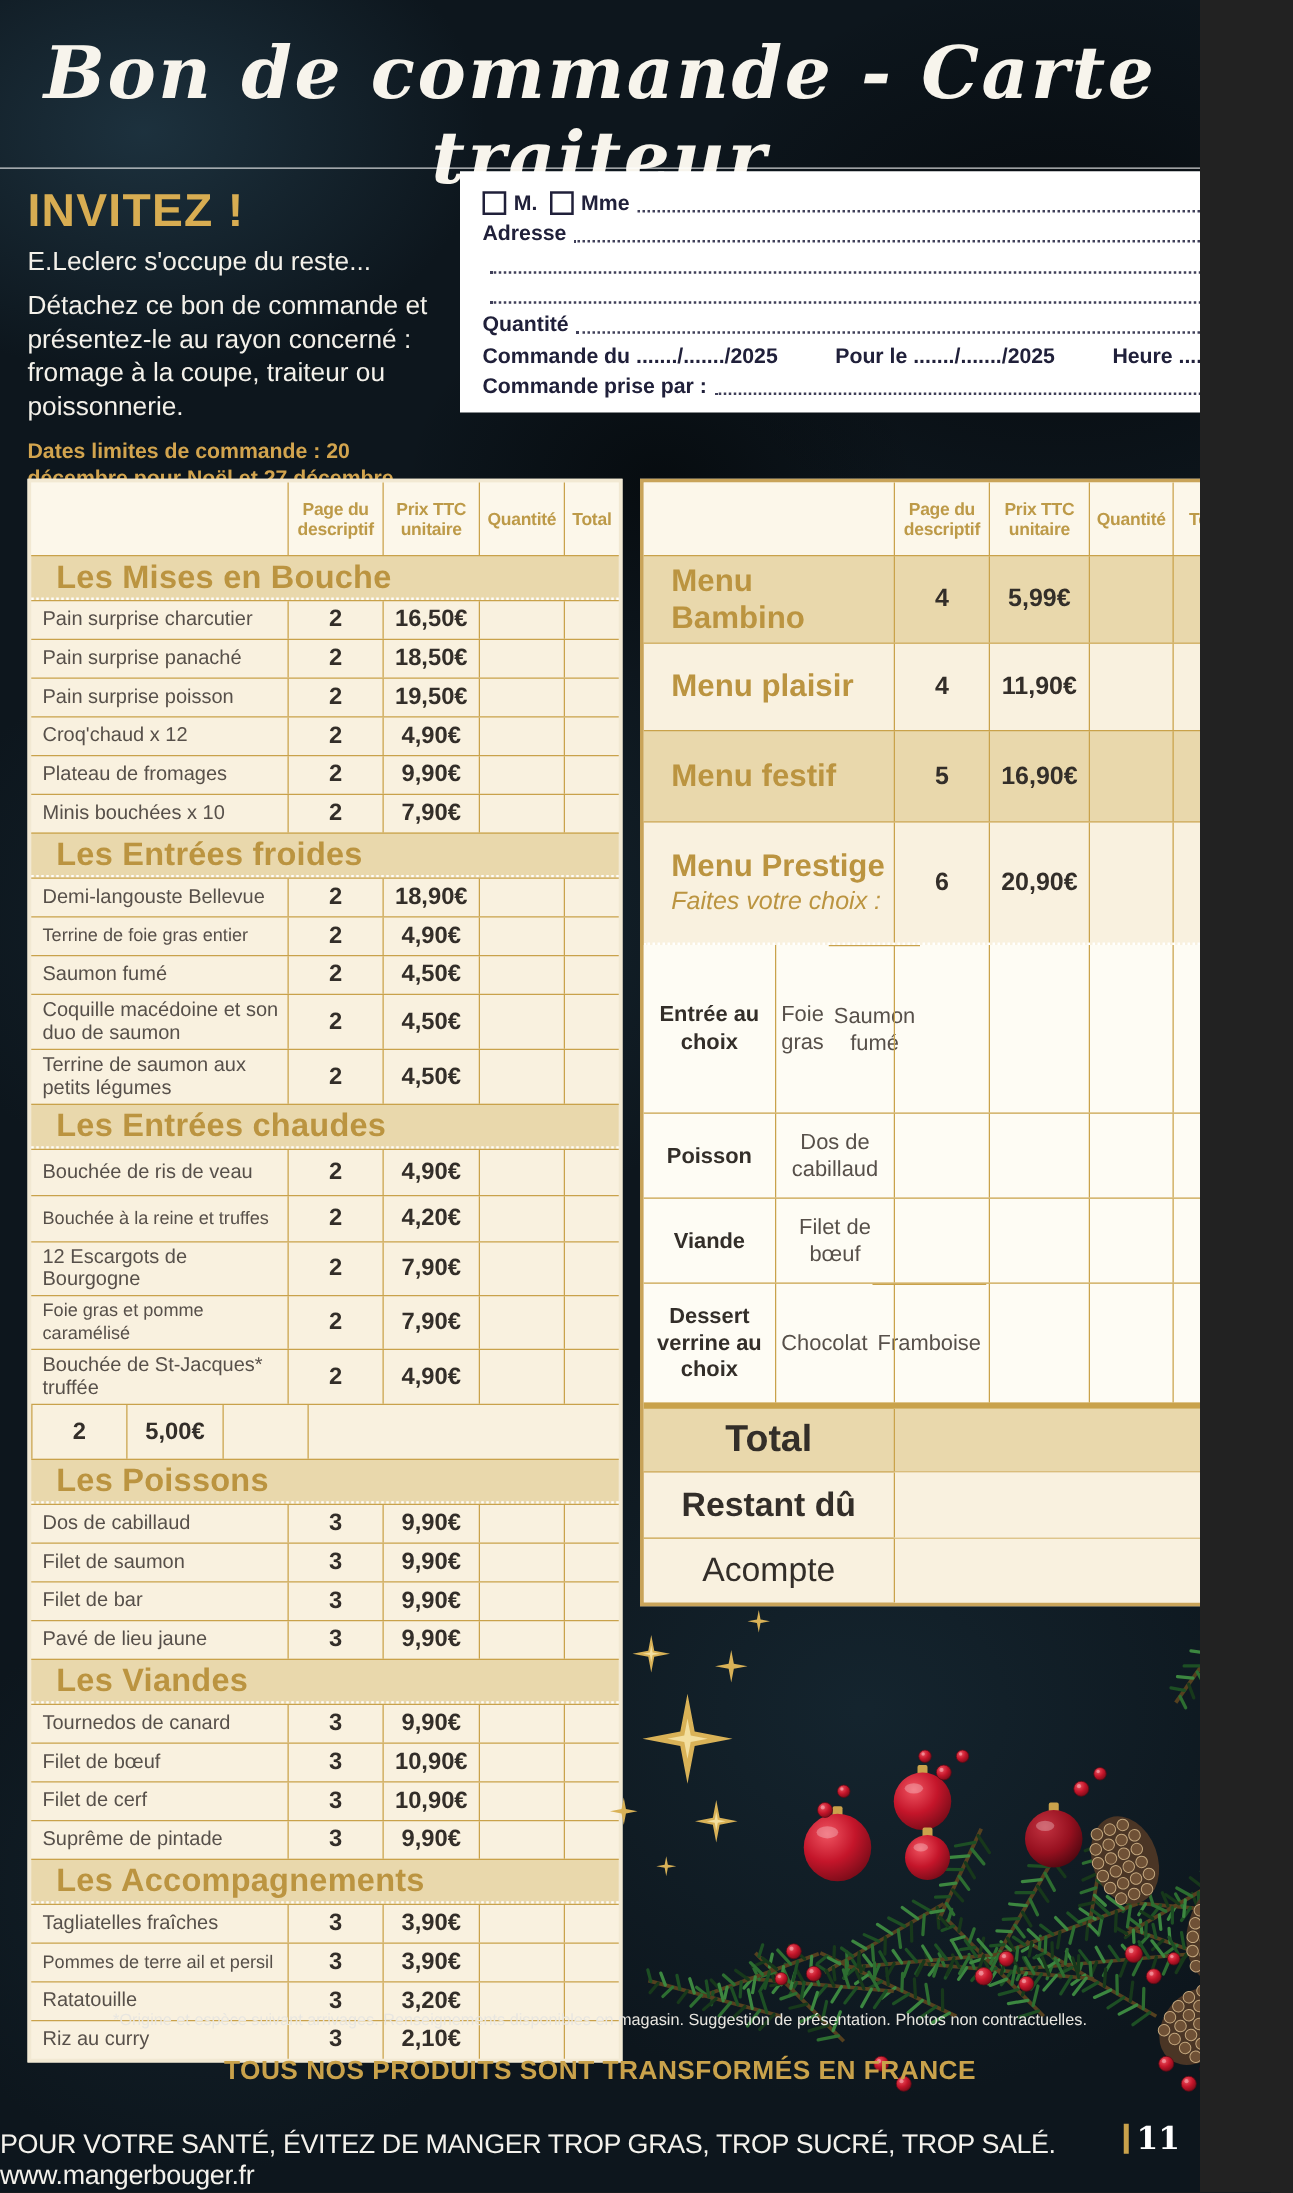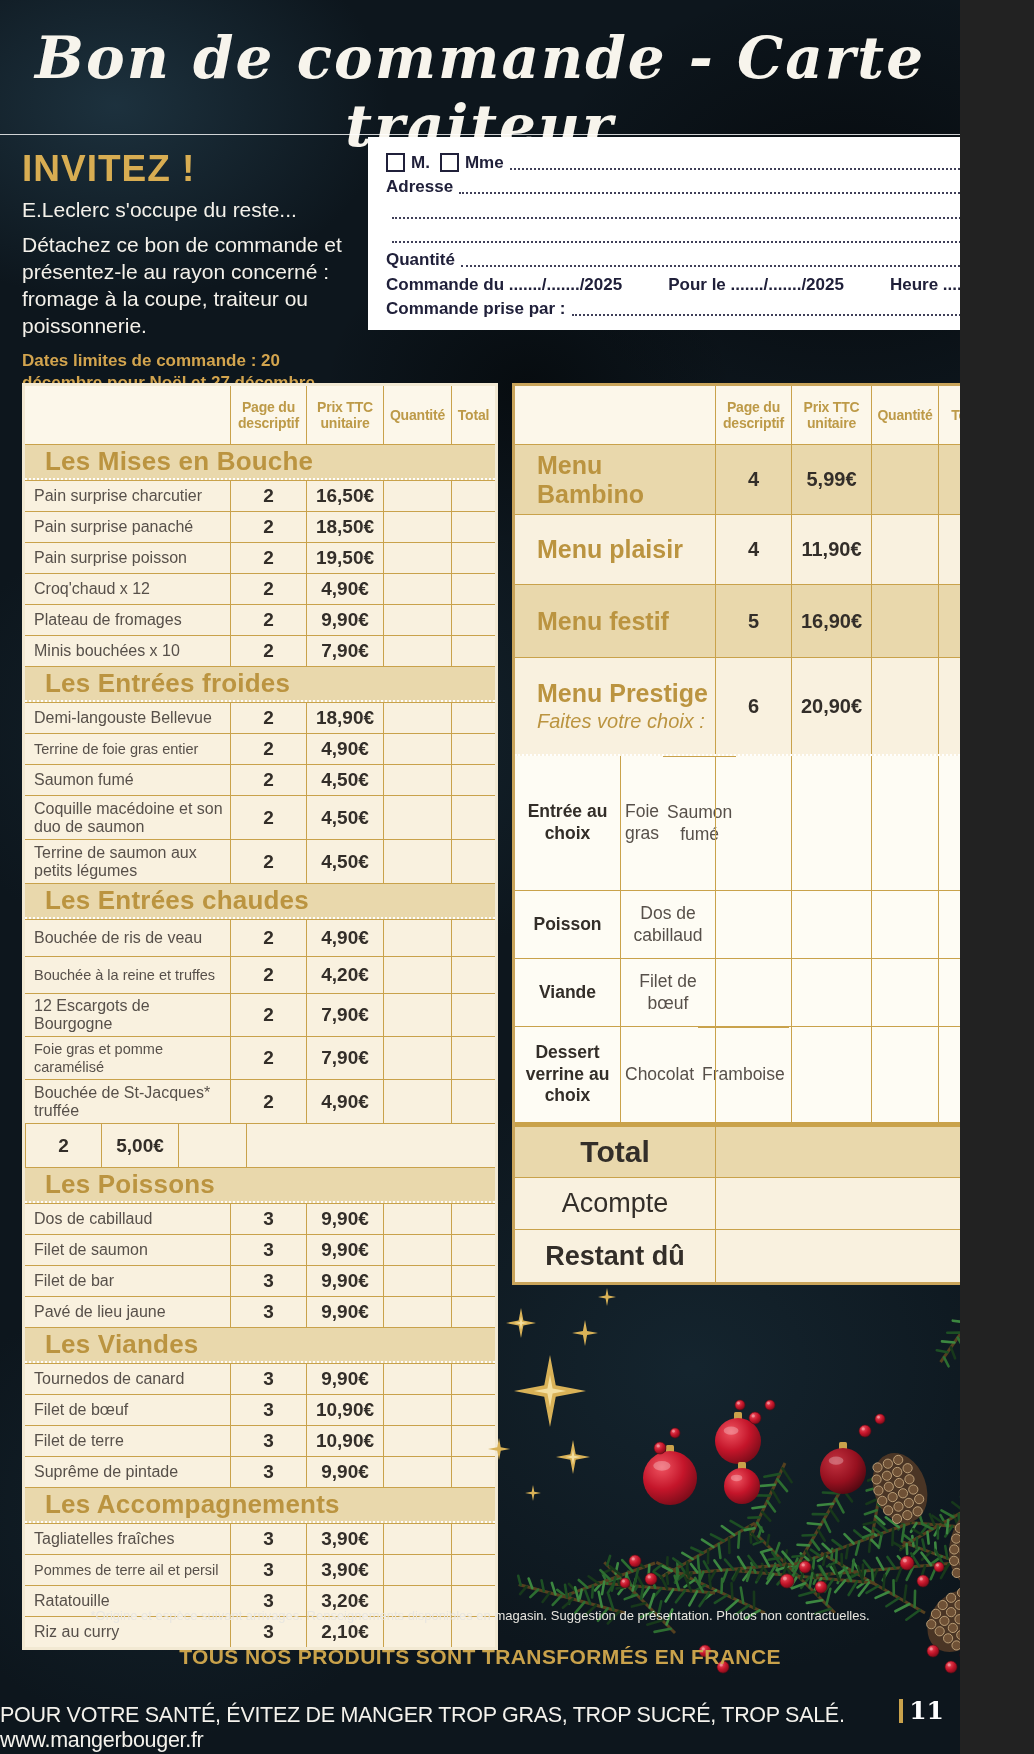--- a/index.html
+++ b/index.html
@@ -328,21 +328,21 @@
         <div class="ct"></div>
       </div>
     <div class="ir">
         <div class="cn">Filet de bœuf</div>
         <div class="cp">3</div>
         <div class="cx">10,90€</div>
         <div class="cq"></div>
         <div class="ct"></div>
       </div>
     <div class="ir">
-        <div class="cn">Filet de terre</div>
+        <div class="cn">Filet de cerf</div>
         <div class="cp">3</div>
         <div class="cx">10,90€</div>
         <div class="cq"></div>
         <div class="ct"></div>
       </div>
     <div class="ir">
         <div class="cn">Suprême de pintade</div>
         <div class="cp">3</div>
         <div class="cx">9,90€</div>
         <div class="cq"></div>
@@ -469,26 +469,26 @@
           <div class="rx"></div>
         <div class="rq"></div>
           <div class="rtc"></div>
       </div>
     </div>
 
     <div class="sr total">
       <div class="lab">Total</div>
       <div class="val"></div>
     </div>
+    <div class="sr restant">
+      <div class="lab">Restant dû</div>
+      <div class="val"></div>
+    </div>
     <div class="sr acompte">
       <div class="lab">Acompte</div>
-      <div class="val"></div>
-    </div>
-    <div class="sr restant">
-      <div class="lab">Restant dû</div>
       <div class="val"></div>
     </div>
   </section>
 
   <svg id="deco" class="deco" width="579" height="471" viewBox="0 0 579 471">
       <defs>
         <radialGradient id="gb" cx="35%" cy="30%" r="75%">
           <stop offset="0" stop-color="#ef5360"></stop>
           <stop offset=".55" stop-color="#c4152a"></stop>
           <stop offset="1" stop-color="#7a0c19"></stop>

